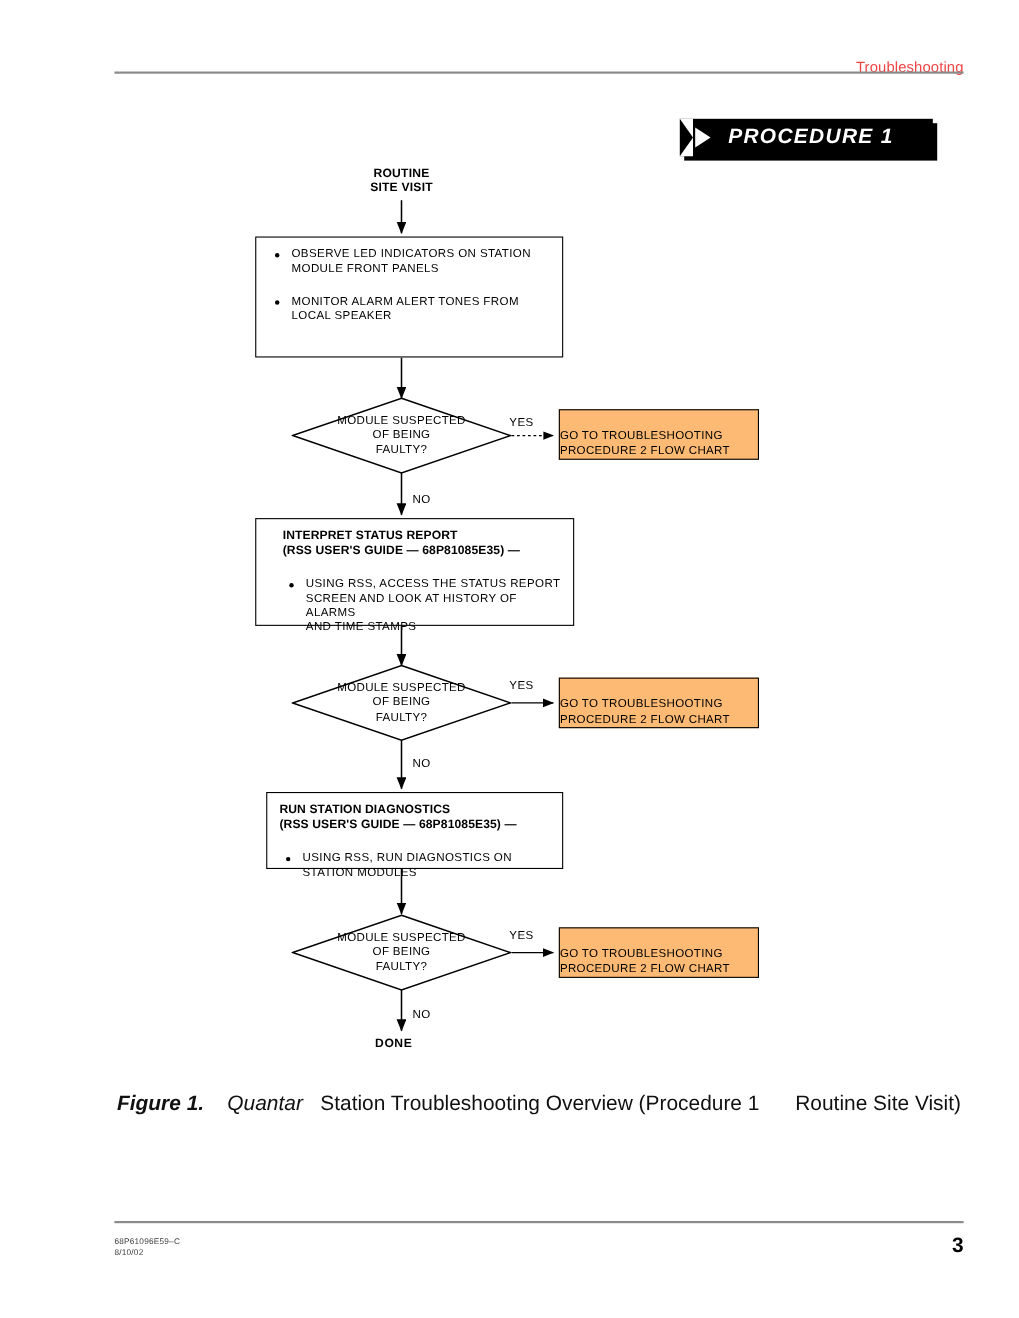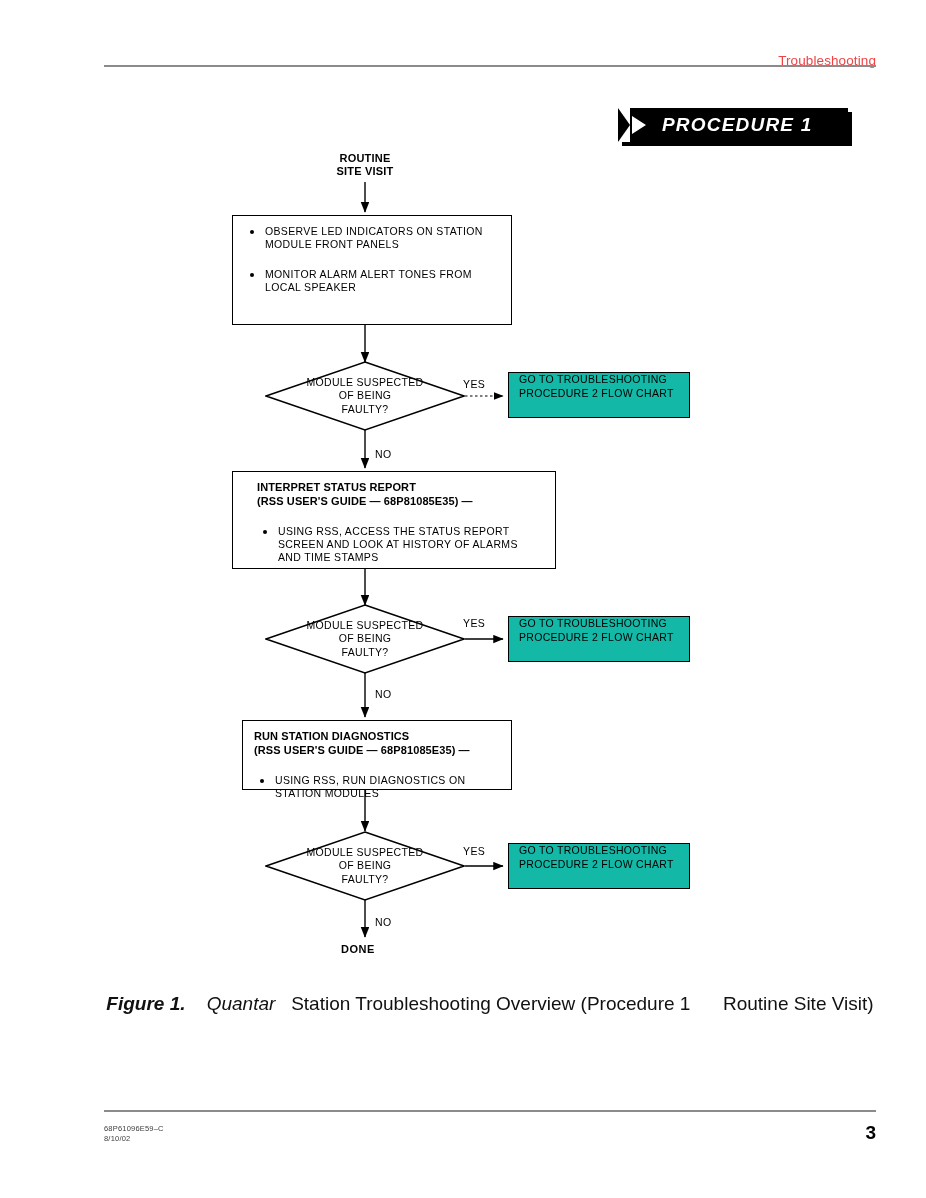--- a/index.html
+++ b/index.html
@@ -155,25 +155,24 @@
     top: 5px;
     width: 4px;
     height: 4px;
     border-radius: 50%;
     background: #000;
   }
 
   .goto-box {
     position: absolute;
     border: 1.5px solid #000;
-    background: #14b8a6;
+    background: #fdba74;
     box-sizing: border-box;
     display: flex;
-    align-items: flex-start;
-    padding-left: 10px;
+    align-items: flex-end;
   }
   .goto-text {
     font-size: 10.5px;
     line-height: 13.5px;
     letter-spacing: 0.3px;
     white-space: pre-line;
   }
 
   .diamond-wrap { position: absolute; }
   .diamond-wrap svg { display: block; }
@@ -287,21 +286,21 @@
 FAULTY?</div>
   </div>
   <div class="edge-label" style="left:463px; top:378px;">YES</div>
   <div class="edge-label" style="left:375px; top:448px;">NO</div>
 
   <div class="goto-box" style="left:508px; top:372px; width:182px; height:46px;">
     <div class="goto-text">GO TO TROUBLESHOOTING
 PROCEDURE 2 FLOW CHART</div>
   </div>
 
-  <div class="proc-box" style="left:232px; top:471px; width:324px; height:98px;padding-left:24px;">
+  <div class="proc-box" style="left:232px; top:471px; width:290px; height:98px;padding-left:24px;">
     <div class="proc-title">INTERPRET STATUS REPORT
 (RSS USER'S GUIDE — 68P81085E35) —</div>
     <ul class="proc-list">
       <li>USING RSS, ACCESS THE STATUS  REPORT
 SCREEN AND LOOK AT HISTORY OF ALARMS
 AND TIME STAMPS</li>
     </ul>
   </div>
 
   <div class="diamond-wrap" style="left:265px; top:604px; width:200px; height:70px;">

